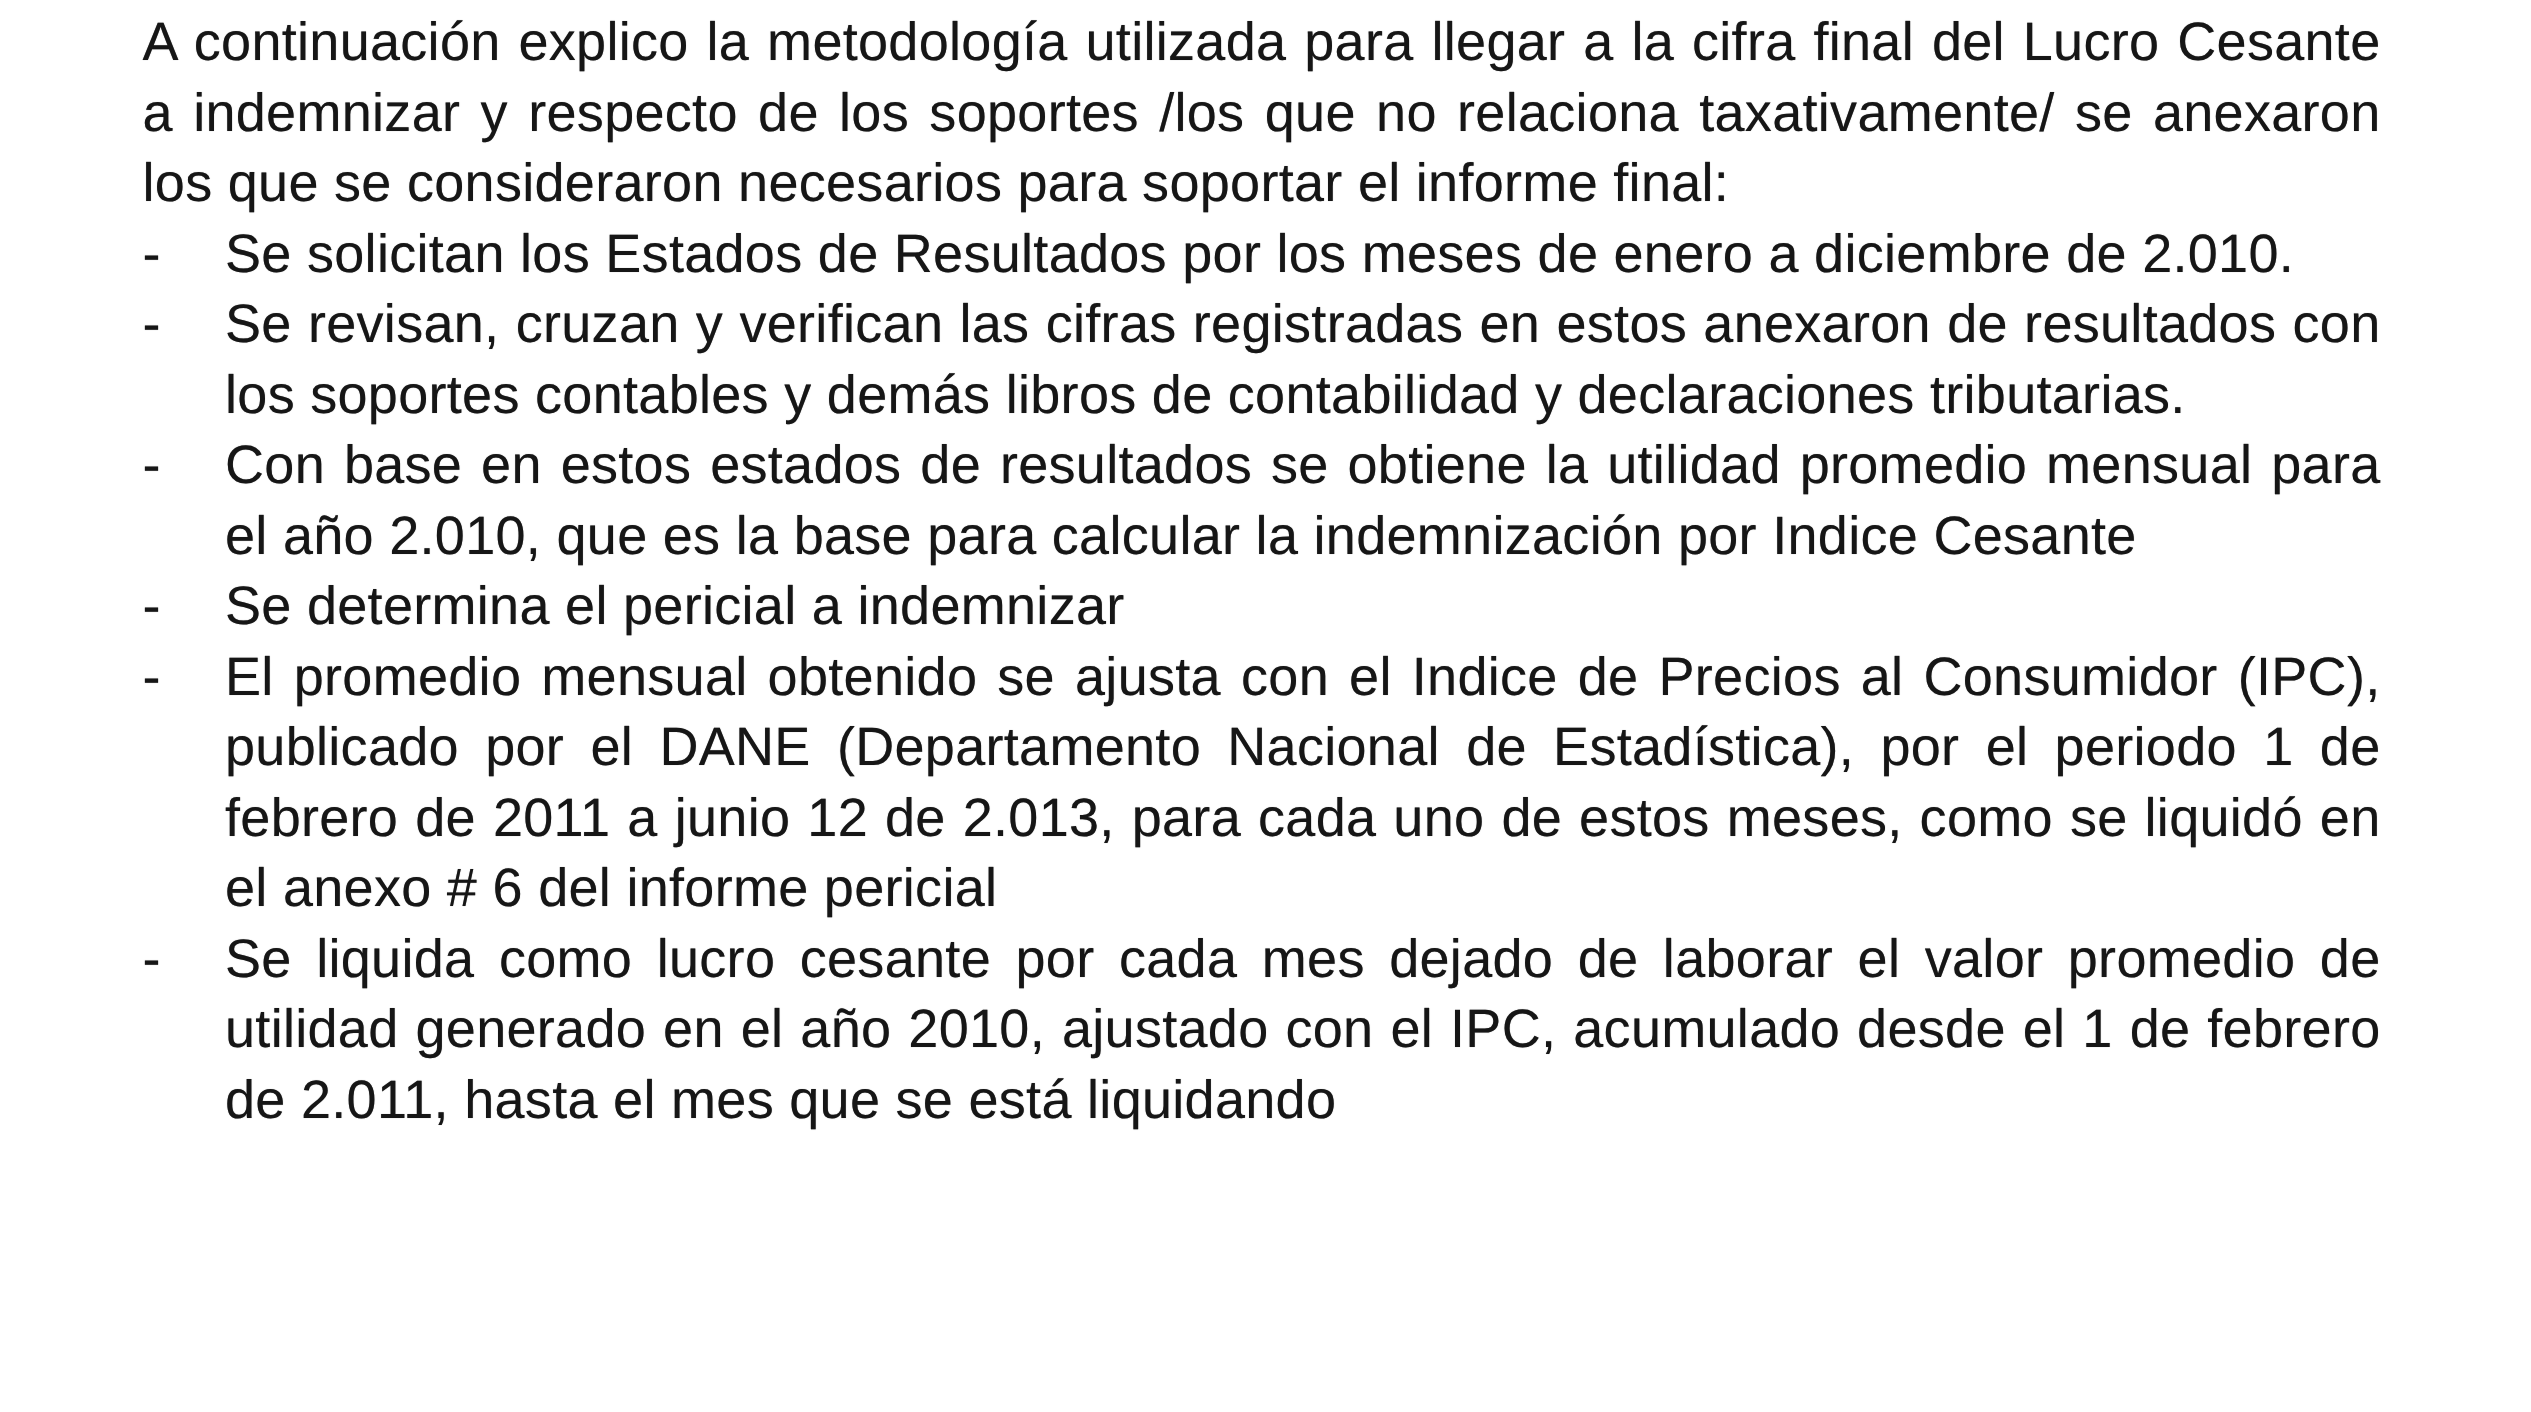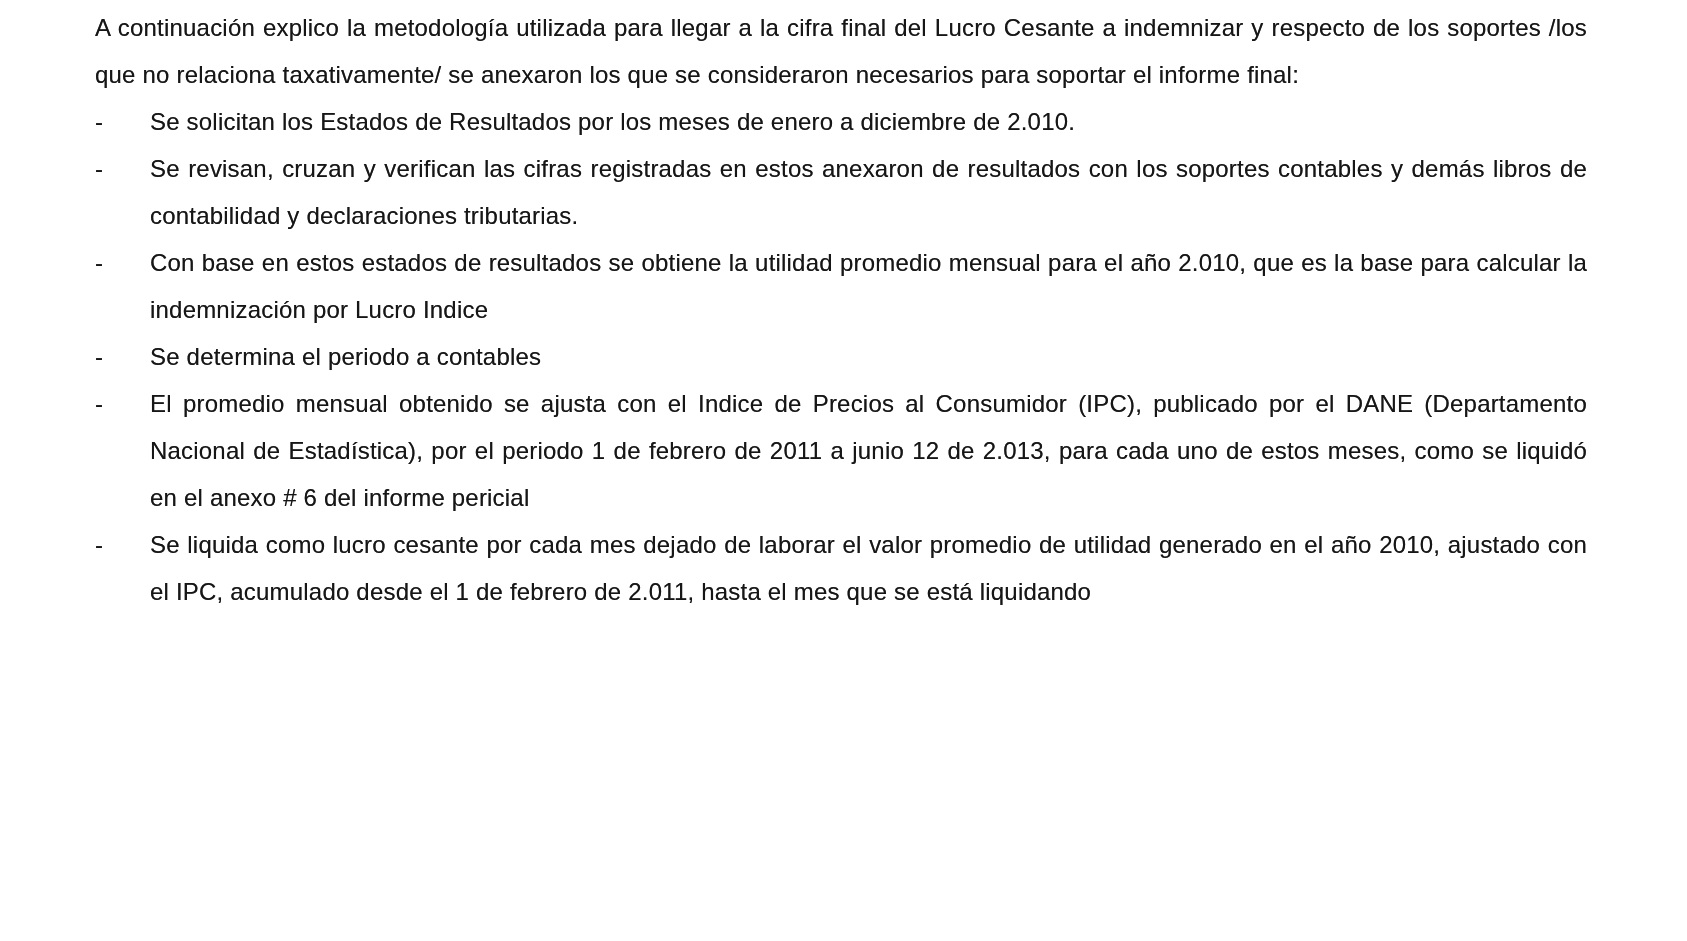--- a/index.html
+++ b/index.html
@@ -16,21 +16,21 @@
     -webkit-font-smoothing: antialiased;
   }
   .page {
     box-sizing: border-box;
     width: 1687px;
     height: 941px;
     padding: 4px 100px 0 95px;
     background: #ffffff;
   }
   .doc-text {
-    font-size: 24px;
+    font-size: 36px;
     line-height: 47px;
     letter-spacing: 0.2px;
     text-shadow: 0 0 0.5px rgba(0,0,0,0.55);
   }
   .intro {
     width: 1492px;
     text-align: justify;
     text-justify: inter-word;
     margin: 0;
   }
@@ -71,26 +71,26 @@
       <span class="doc-text bullet-text">Se solicitan los Estados de Resultados por los meses de enero a diciembre de 2.010.</span>
     </li>
 
     <li class="bullet-item">
       <span class="doc-text bullet-marker">-</span>
       <span class="doc-text bullet-text">Se revisan, cruzan y verifican las cifras registradas en estos anexaron de resultados con los soportes contables y demás libros de contabilidad y declaraciones tributarias.</span>
     </li>
 
     <li class="bullet-item">
       <span class="doc-text bullet-marker">-</span>
-      <span class="doc-text bullet-text">Con base en estos estados de resultados se obtiene la utilidad promedio mensual para el año 2.010, que es la base para calcular la indemnización por Lucro Indice</span>
+      <span class="doc-text bullet-text">Con base en estos estados de resultados se obtiene la utilidad promedio mensual para el año 2.010, que es la base para calcular la indemnización por Indice Cesante</span>
     </li>
 
     <li class="bullet-item">
       <span class="doc-text bullet-marker">-</span>
-      <span class="doc-text bullet-text">Se determina el periodo a contables</span>
+      <span class="doc-text bullet-text">Se determina el pericial a indemnizar</span>
     </li>
 
     <li class="bullet-item">
       <span class="doc-text bullet-marker">-</span>
       <span class="doc-text bullet-text">El promedio mensual obtenido se ajusta con el Indice de Precios al Consumidor (IPC), publicado por el DANE (Departamento Nacional de Estadística), por el periodo 1 de febrero de 2011 a junio 12 de 2.013, para cada uno de estos meses, como se liquidó en el anexo # 6 del informe pericial</span>
     </li>
 
     <li class="bullet-item">
       <span class="doc-text bullet-marker">-</span>
       <span class="doc-text bullet-text">Se liquida como lucro cesante por cada mes dejado de laborar el valor promedio de utilidad generado en el año 2010, ajustado con el IPC, acumulado desde el 1 de febrero de 2.011, hasta el mes que se está liquidando</span>

